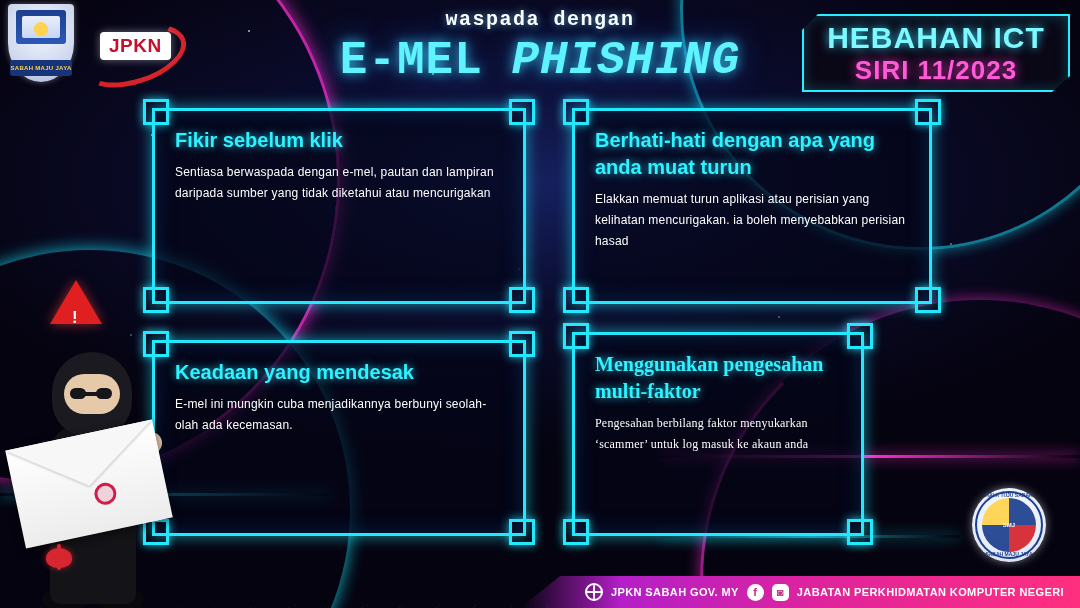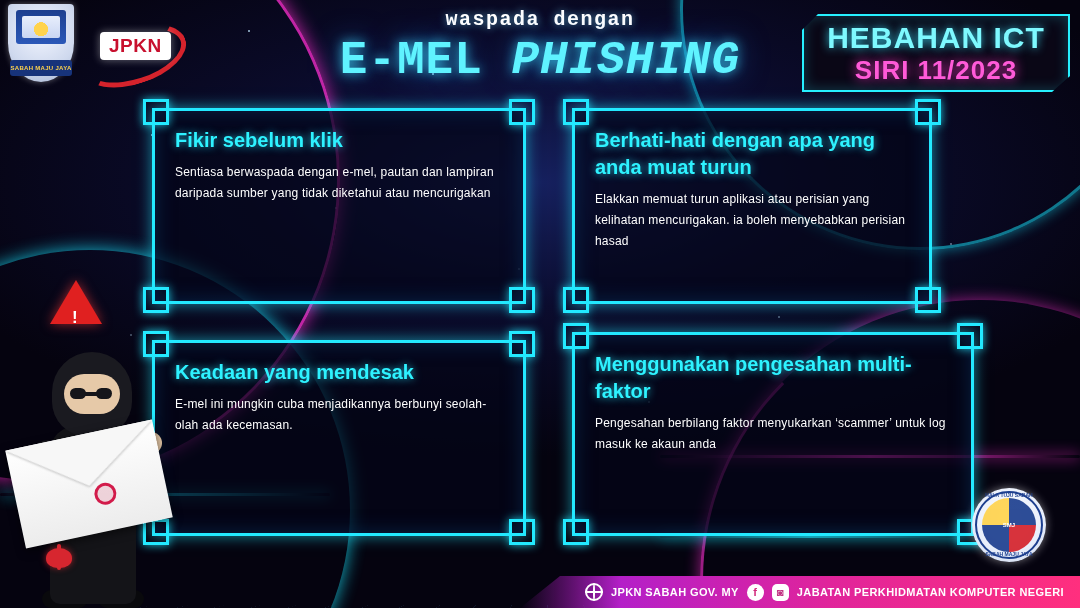--- a/index.html
+++ b/index.html
@@ -143,21 +143,21 @@
     text-shadow:0 0 8px rgba(40,230,255,.8);
     margin-bottom:8px;
   }
   .card p {
     color:#ffffff; font-size:12px; line-height:1.75; letter-spacing:.2px;
   }
 
   #card1 { left:152px; top:108px; width:374px; height:196px; }
   #card2 { left:572px; top:108px; width:360px; height:196px; }
   #card3 { left:152px; top:340px; width:374px; height:196px; }
-  #card4 { left:572px; top:332px; width:402px; height:204px; }
+  #card4 { left:572px; top:332px; width:292px; height:204px;font-family:Liberation Serif, serif; }
 
   
   .mascot { position:absolute; left:6px; bottom:4px; width:200px; height:300px; z-index:5; }
   .m-body { position:absolute; left:44px; bottom:0; width:86px; height:178px; background:#141418; border-radius:26px 26px 10px 10px; }
   .m-legs { position:absolute; left:44px; bottom:0; width:86px; height:60px; background:#0f0f13; border-radius:6px; }
   .m-shoe1 { position:absolute; left:36px; bottom:-4px; width:46px; height:18px; background:#09090c; border-radius:10px; }
   .m-shoe2 { position:absolute; left:92px; bottom:-4px; width:46px; height:18px; background:#09090c; border-radius:10px; }
   .m-head { position:absolute; left:46px; bottom:168px; width:80px; height:84px; background:#1a1a20; border-radius:42px 42px 36px 36px; }
   .m-face { position:absolute; left:12px; top:22px; width:56px; height:40px; background:#e6c9a8; border-radius:26px; }
   .m-eye { position:absolute; top:14px; width:16px; height:11px; background:#15151a; border-radius:6px; }

